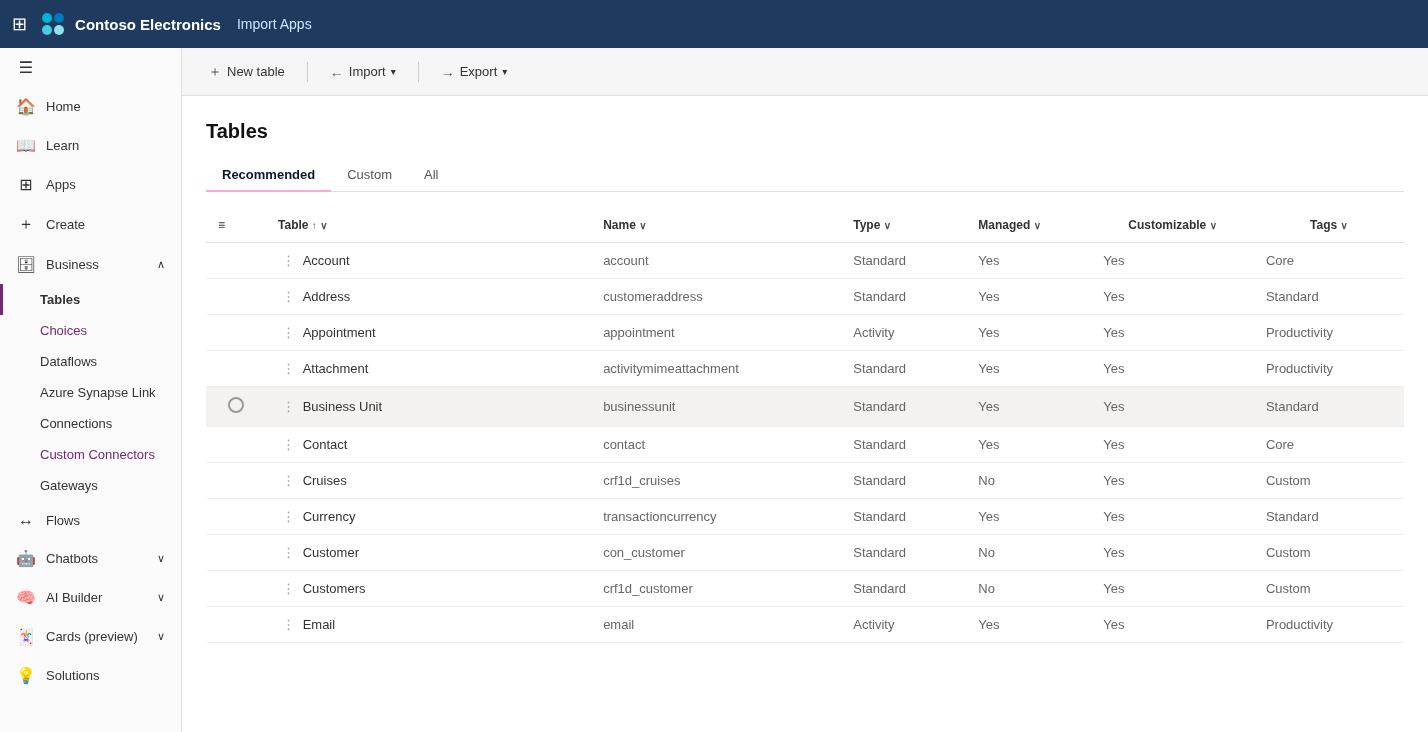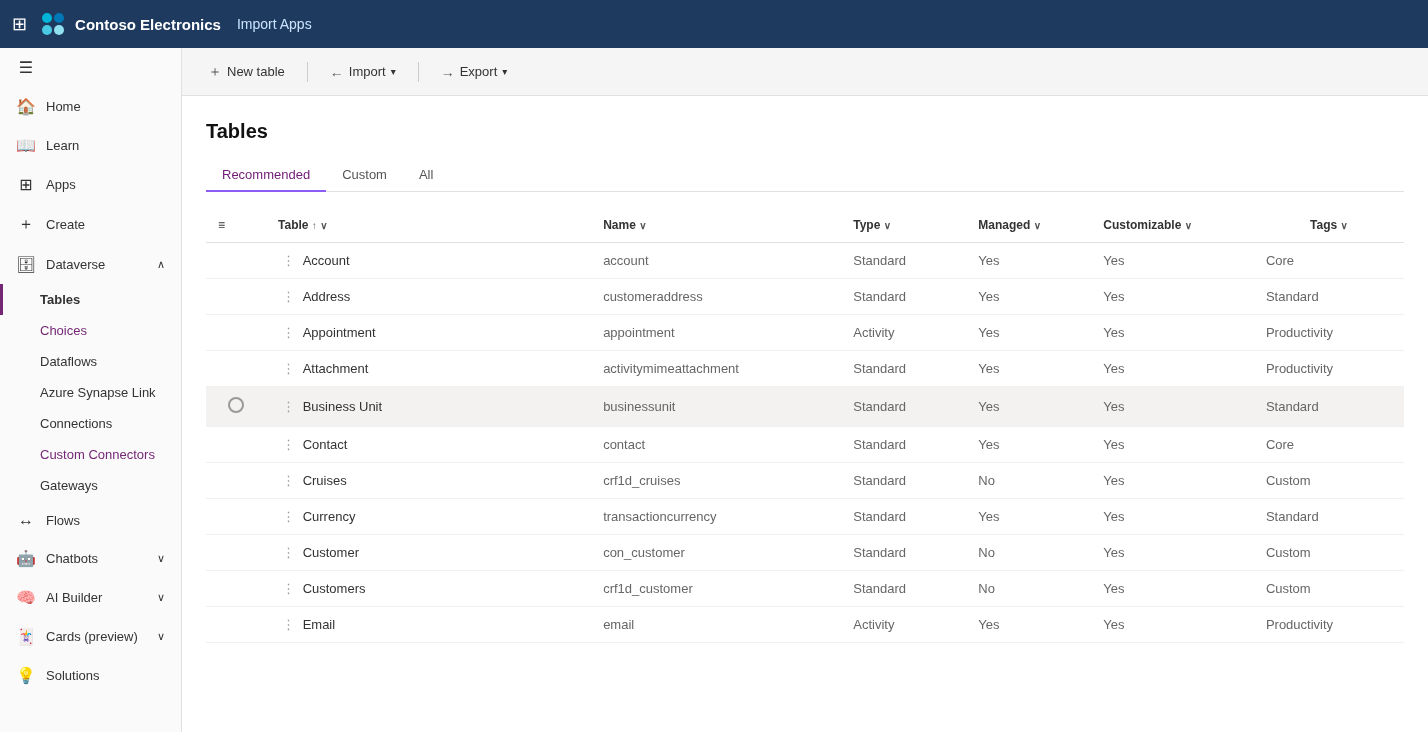--- a/index.html
+++ b/index.html
@@ -105,21 +105,21 @@
     
     .tabs { display: flex; gap: 0; border-bottom: 1px solid #e1e1e1; margin-bottom: 16px; }
     .tab {
       padding: 8px 16px;
       cursor: pointer;
       font-size: 13px;
       color: #555;
       border-bottom: 2px solid transparent;
       margin-bottom: -1px;
     }
-    .tab.active { color: #701a75; font-weight: 400; border-bottom: 2px solid #8b5cf6; }
+    .tab.active { color: #0f172a; font-weight: 700; border-bottom: 2px solid #f9a8d4; }
 
     
     .table-area { flex: 1; overflow-y: auto; }
     table { width: 100%; border-collapse: collapse; font-size: 13px; }
     thead tr { border-bottom: 1px solid #e1e1e1; }
     thead th {
       padding: 10px 12px;
       text-align: left;
       font-weight: 600;
       color: #333;
@@ -134,21 +134,21 @@
     tbody tr.row-highlighted { background: #f3f2f1; }
     tbody td { padding: 10px 12px; color: #333; font-size: 13px; }
     tbody td:first-child { width: 48px; text-align: center; }
     td.muted { color: #666; }
     .row-menu { color: #999; cursor: pointer; padding: 0 4px; }
 
     .col-table { width: 260px; }
     .col-name { width: 200px; }
     .col-type { width: 100px; }
     .col-managed { width: 100px; }
-    .col-customizable { width: 130px; }
+    .col-customizable { width: 130px; text-align: center; }
     .col-tags { width: 120px; text-align: center; }
 
     
     .row-radio {
       width: 16px;
       height: 16px;
       border: 2px solid #999;
       border-radius: 50%;
       display: inline-block;
     }
@@ -199,21 +199,21 @@
       <span>Apps</span>
     </div>
 
     <div class="sidebar-item">
       <span class="icon">＋</span>
       <span>Create</span>
     </div>
 
     <div class="sidebar-item">
       <span class="icon">🗄</span>
-      <span>Dataverse</span>
+      <span>Business</span>
       <span class="sidebar-collapse-icon">∧</span>
     </div>
 
     <div class="sidebar-sub-item active">
       <span>Tables</span>
     </div>
     <div class="sidebar-sub-item highlighted">
       <span>Choices</span>
     </div>
     <div class="sidebar-sub-item">

